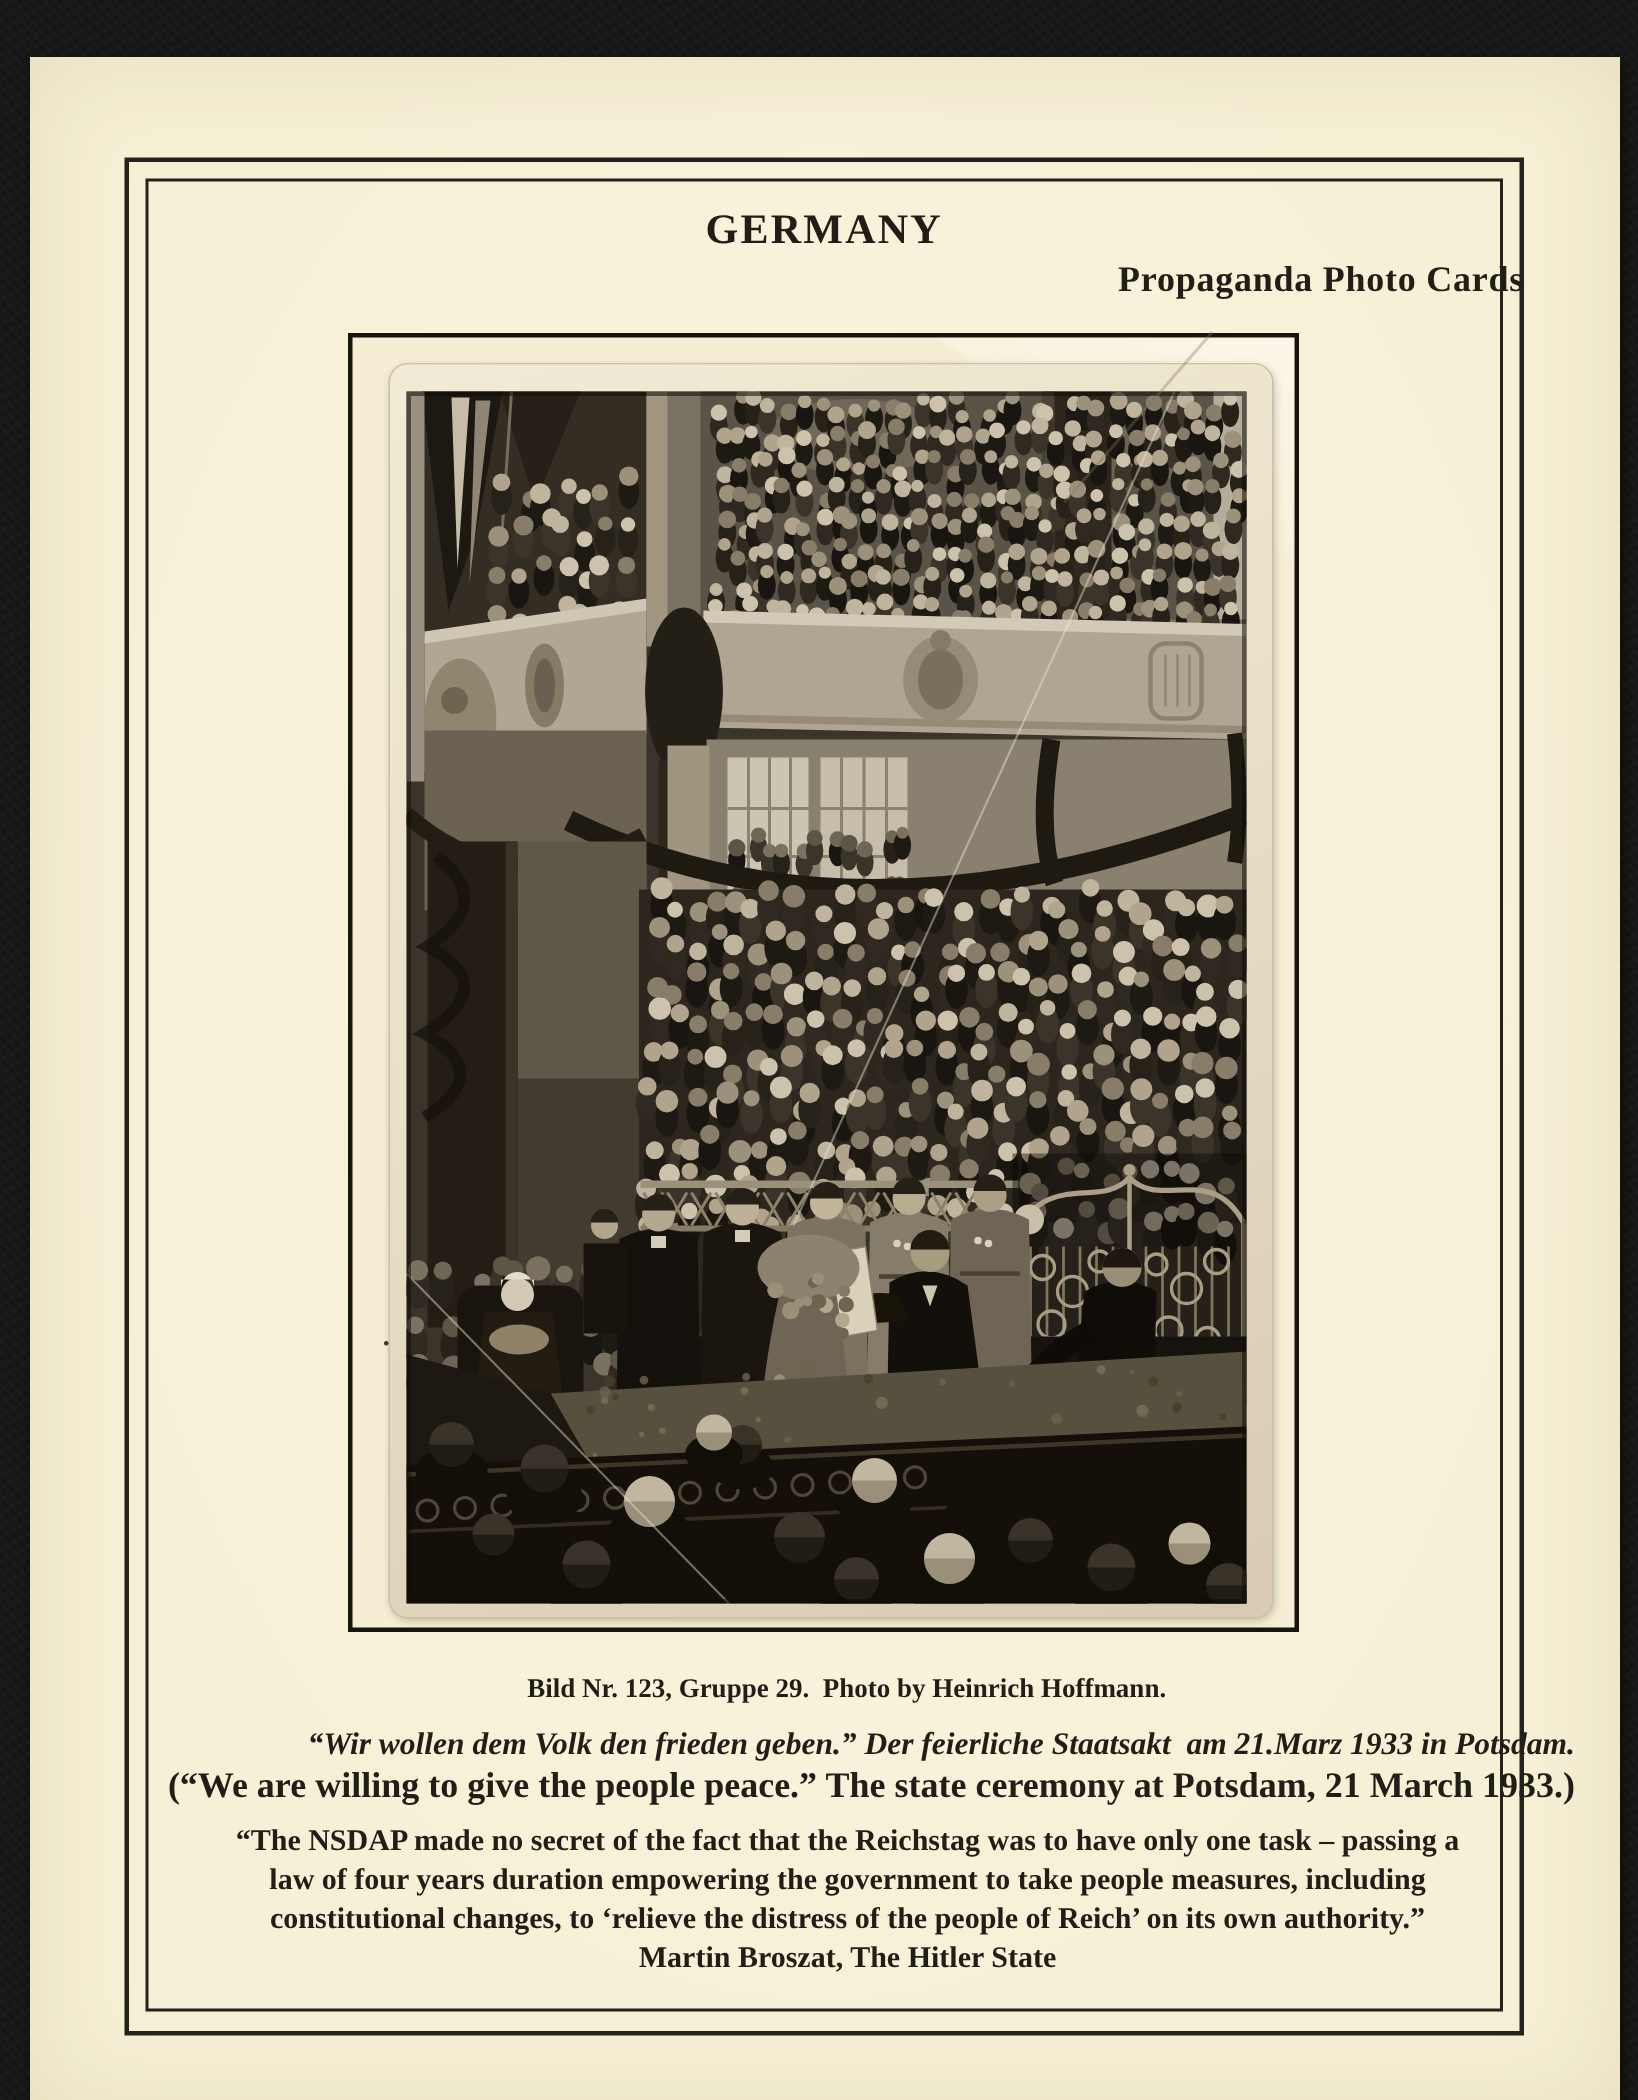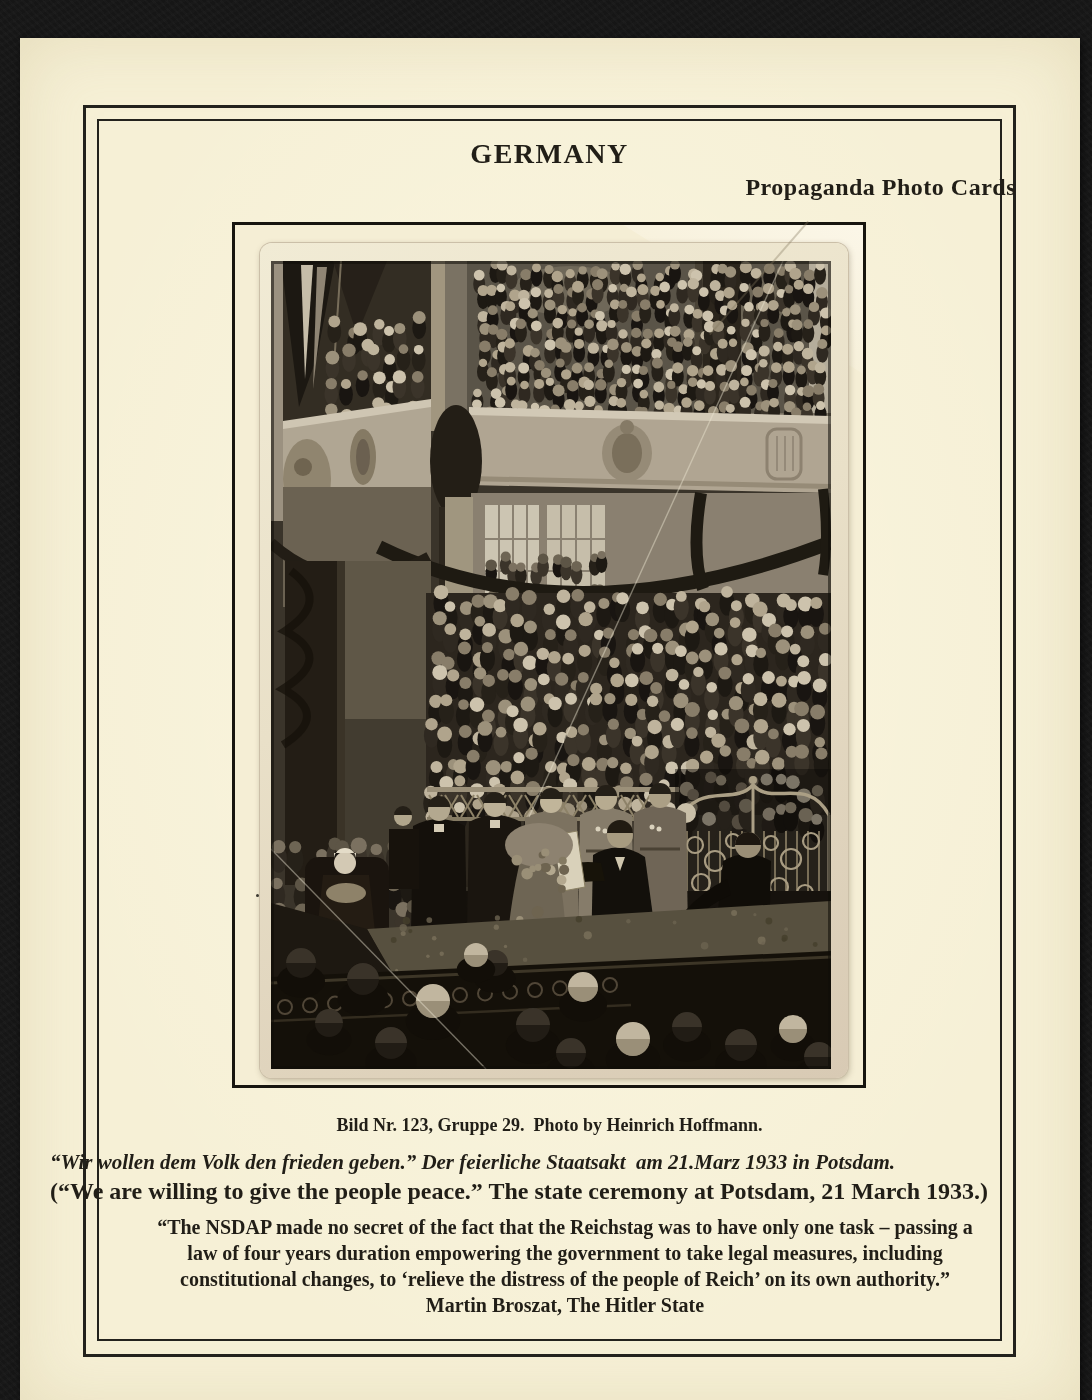--- a/index.html
+++ b/index.html
@@ -26,22 +26,22 @@
     clip-path:polygon(100% 0,6% 0,100% 96%);
     background:linear-gradient(205deg, rgba(253,249,238,0.75), rgba(253,249,238,0) 75%);}
   .photo-card{position:absolute;left:25px;top:18px;width:588px;height:835px;border-radius:12px;
     background:linear-gradient(155deg,#f1ebd5 0%,#e9e0c8 45%,#d8cab4 100%);
     box-shadow:0 0 0 1px #cbbfa8, 1px 2px 6px rgba(80,65,40,0.35);}
   .card-crease{position:absolute;right:14px;top:34px;width:150px;height:2px;
     background:rgba(130,118,92,0.35);transform:rotate(-49deg);}
   svg.photo{position:absolute;left:11px;top:18px;width:560px;height:808px;background:#3a342a;display:block;}
   .speck{position:absolute;left:236px;top:856px;width:3px;height:3px;border-radius:50%;background:#3b382f;}
   .caption{position:absolute;left:63px;width:933px;top:1077px;text-align:center;
-    font-weight:bold;font-size:18px;color:#211e17;white-space:pre;}
-  .line{position:absolute;left:30px;width:1000px;text-align:left;color:#211e17;white-space:pre;}
+    font-weight:bold;font-size:18px;color:#211e17;white-space:pre;padding-left:15px;}
+  .line{position:absolute;left:30px;width:1000px;text-align:right;color:#211e17;white-space:pre;}
   .german{top:1112px;font-style:italic;font-weight:bold;font-size:21px;}
   .english{top:1140px;font-weight:bold;font-size:24px;}
   .quote{position:absolute;left:45px;width:1000px;top:1176px;text-align:center;color:#211e17;}
   .qline{font-weight:bold;font-size:20px;line-height:26px;white-space:pre;}
   .attribution{font-weight:bold;font-size:20px;line-height:27px;white-space:pre;}
   .underline{text-decoration-thickness:2px;text-underline-offset:3px;}
 </style>
 </head>
 <body>
 
@@ -1628,18 +1628,18 @@
       </div>
     </div>
     <div class="speck"></div>
 
     <div class="caption">Bild Nr. 123, Gruppe 29.  Photo by Heinrich Hoffmann.</div>
     <div class="line german">“Wir wollen dem Volk den frieden geben.” Der feierliche Staatsakt  am 21.Marz 1933 in Potsdam.</div>
     <div class="line english">(“We are willing to give the people peace.” The state ceremony at Potsdam, 21 March 1933.)</div>
 
     <div class="quote">
       <div class="qline">“The NSDAP made no secret of the fact that the Reichstag was to have only one task – passing a</div>
-      <div class="qline">law of four years duration empowering the government to take legal measures, including</div>
+      <div class="qline">law of four years duration empowering the government to take people measures, including</div>
       <div class="qline">constitutional changes, to ‘relieve the distress of the people of Reich’ on its own authority.”</div>
       <div class="attribution"><span>Martin Broszat, </span><span class="underline">The Hitler State</span></div>
     </div>
   </div>
 </div>
 
 </body></html>

